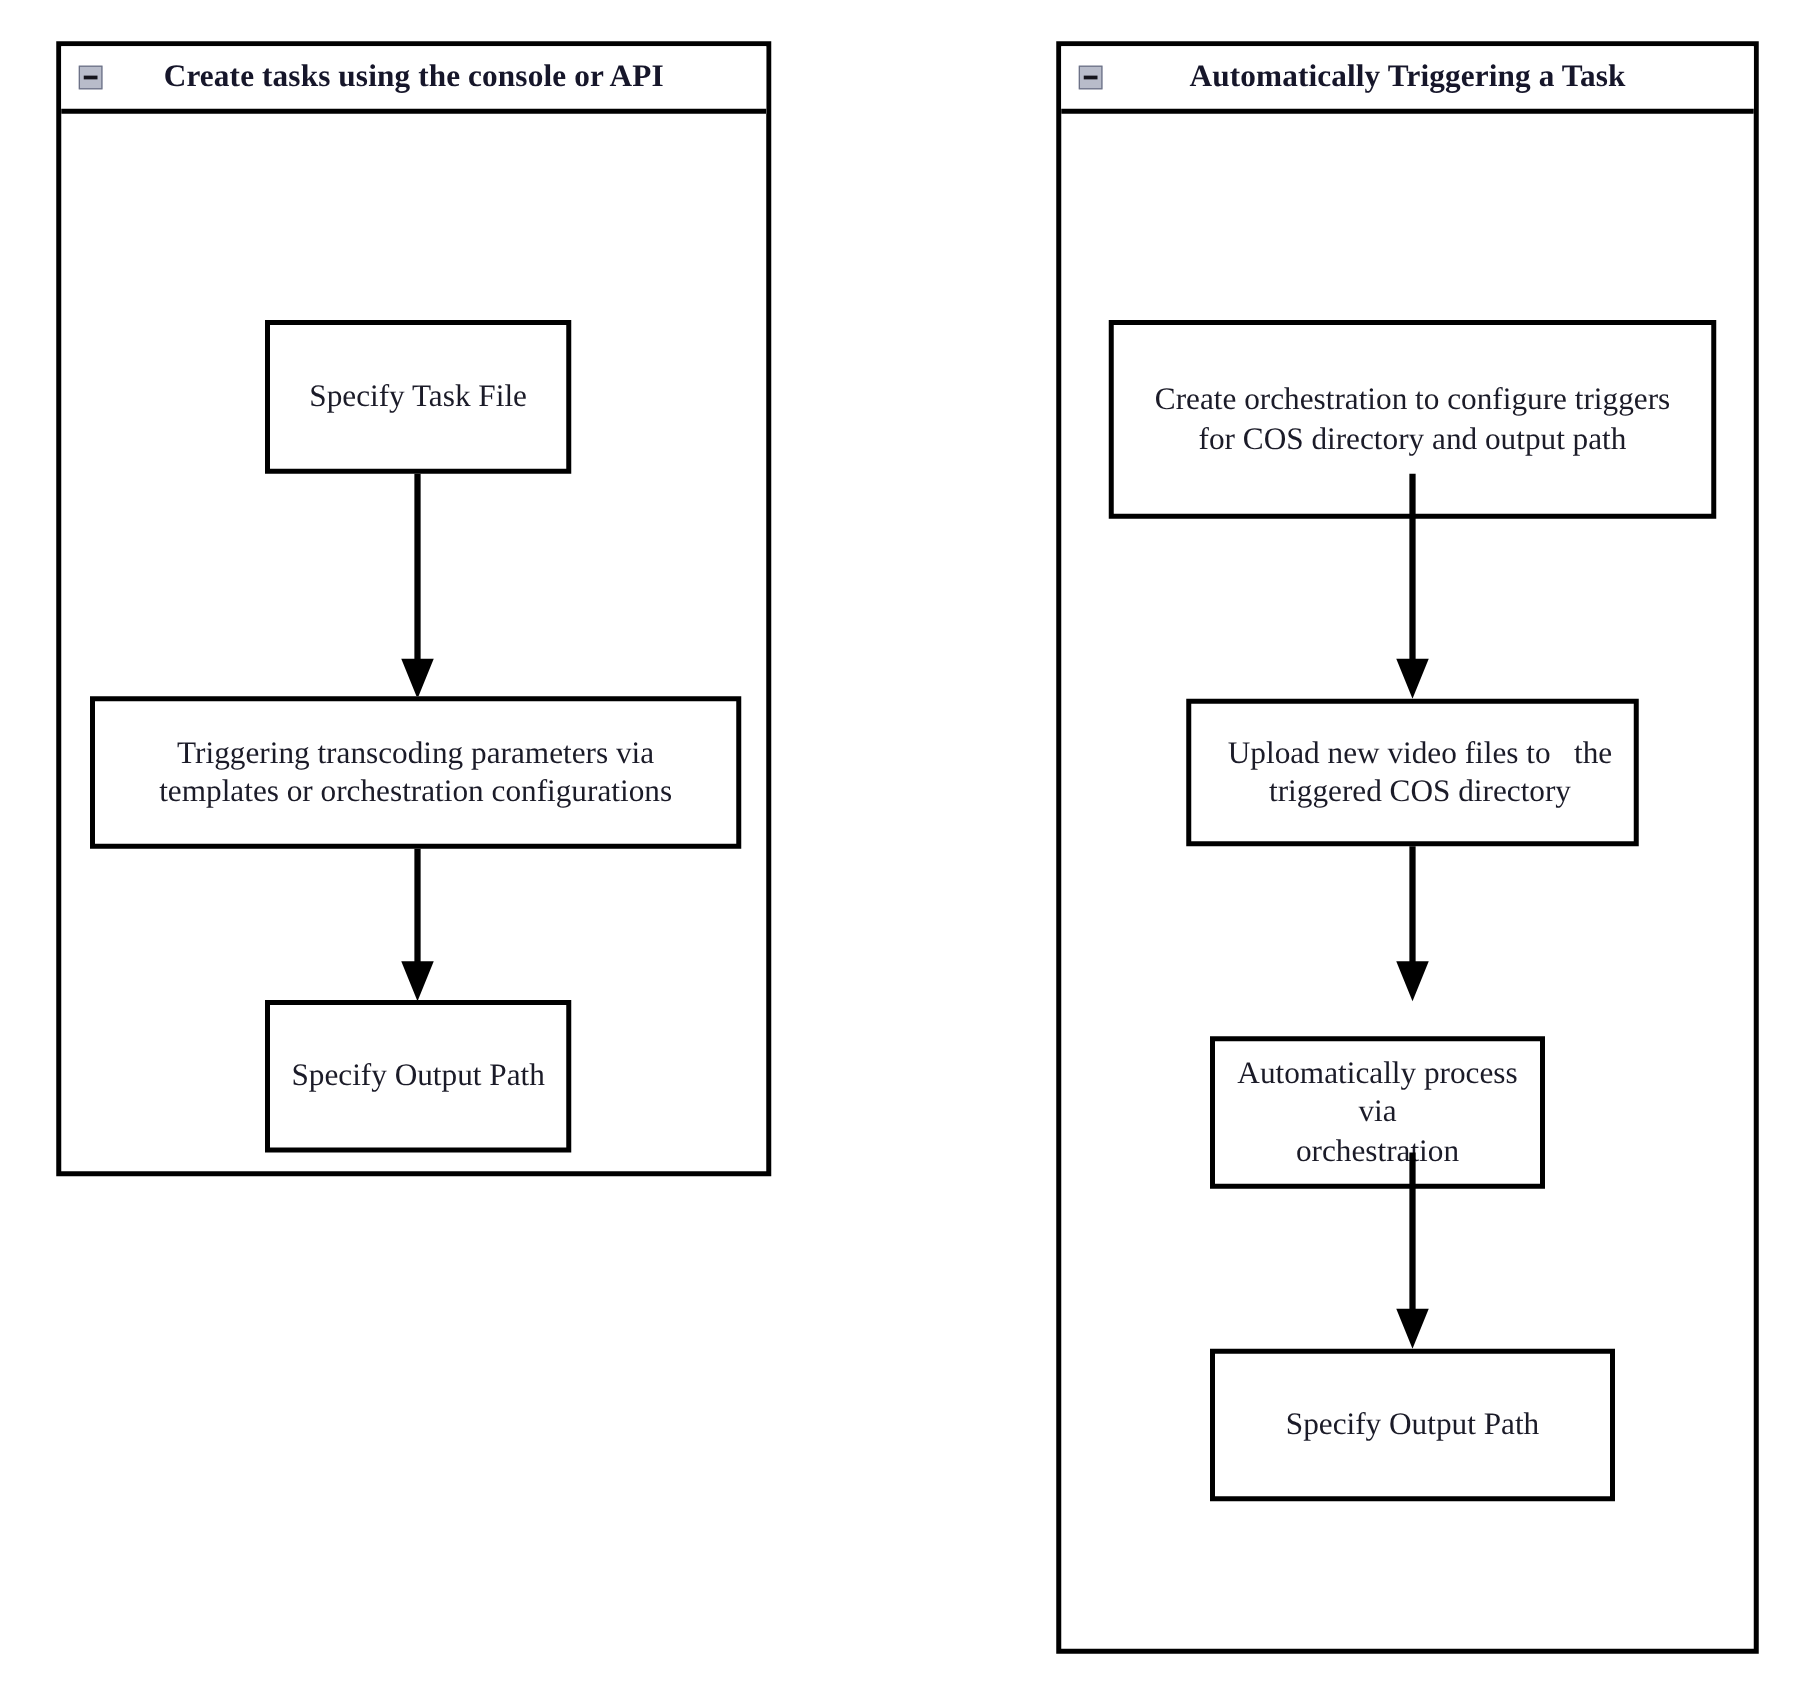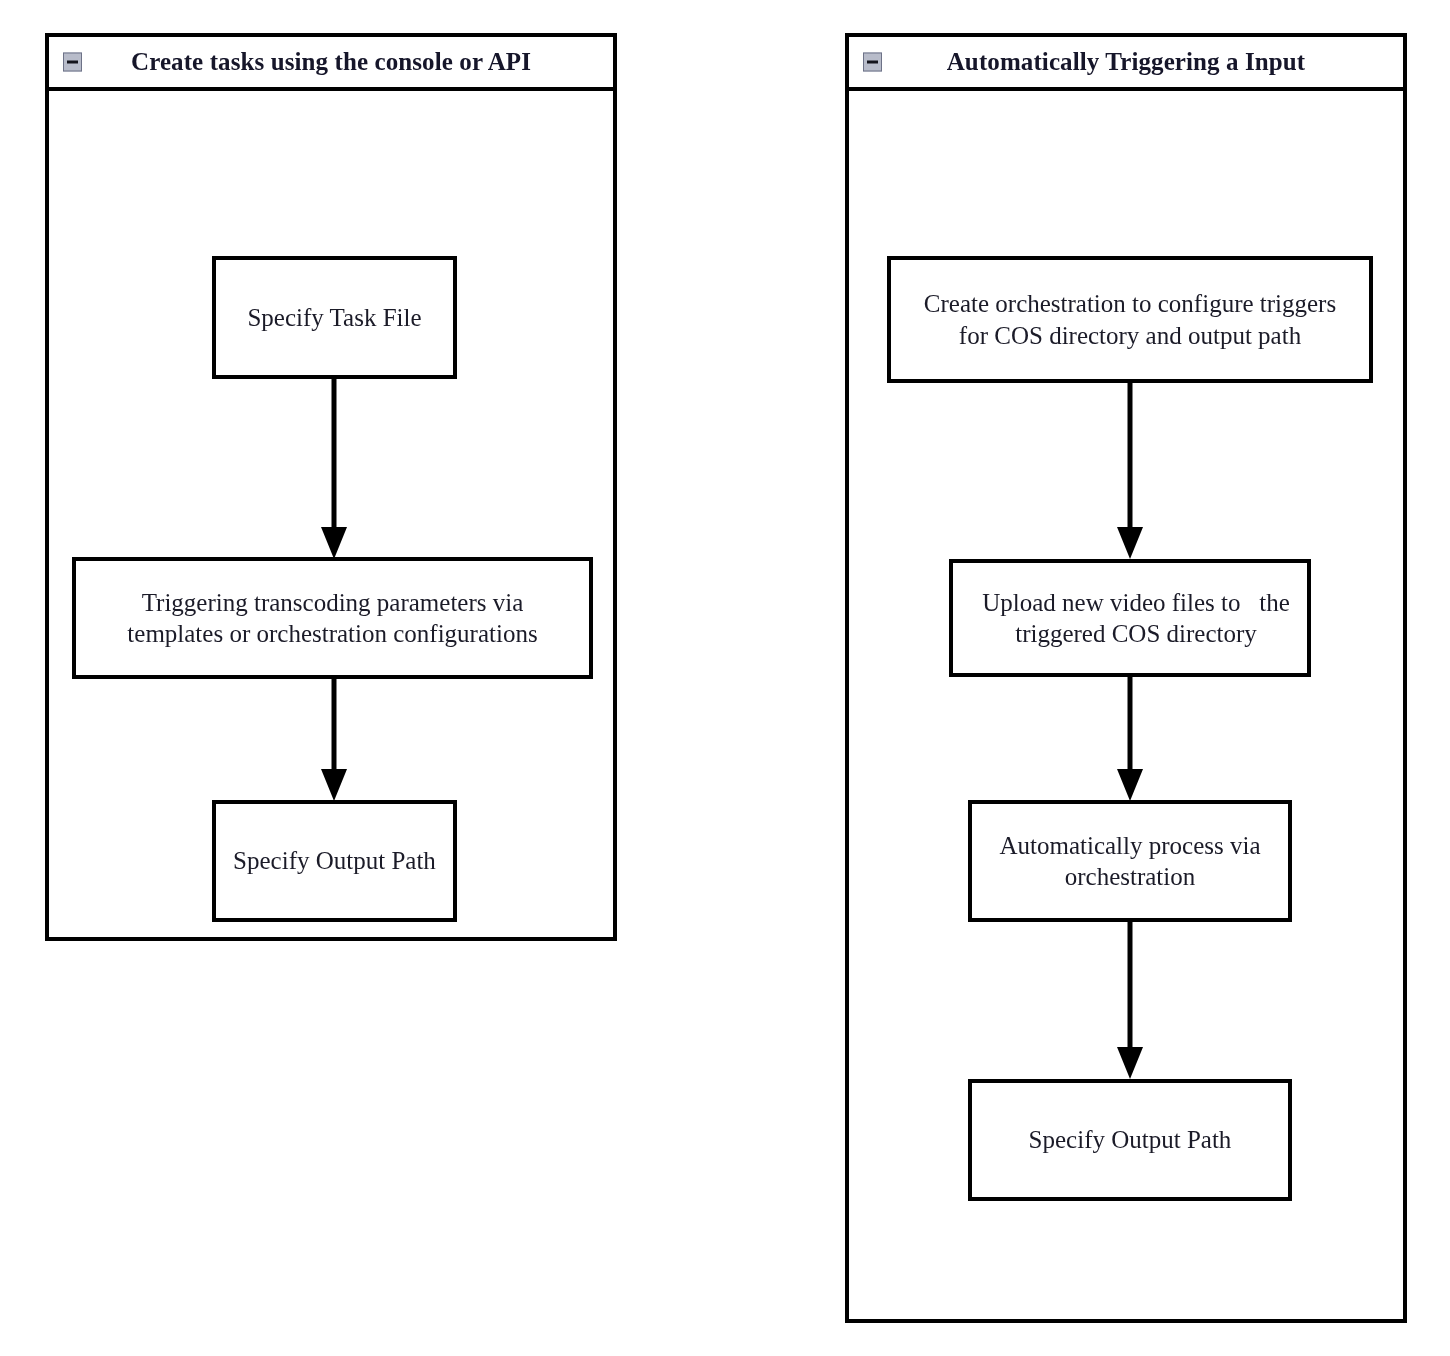--- a/index.html
+++ b/index.html
@@ -153,26 +153,26 @@
 
     </div>
   </div>
 
   <div class="panel" style="left:845px; top:33px; width:562px; height:1290px;">
 
     <div class="panel-header">
       <span class="collapse-toggle">
         <span class="minus"></span>
       </span>
-      <span class="panel-title">Automatically Triggering a Input</span>
+      <span class="panel-title">Automatically Triggering a Task</span>
     </div>
 
     <div class="panel-body">
 
-      <div class="node" style="left:38px; top:165px; width:486px; height:127px;">
+      <div class="node" style="left:38px; top:165px; width:486px; height:159px;">
         <span class="node-label">Create orchestration to configure triggers
 for COS directory and output path</span>
       </div>
 
       <div class="connector" style="left:264px; top:288px; width:34px; height:180px;">
         <svg width="34" height="180" viewBox="0 0 34 180">
           <line x1="17" y1="0" x2="17" y2="160" stroke="#000000" stroke-width="5"></line>
           <polygon points="17,180 4,148 30,148" fill="#000000"></polygon>
         </svg>
       </div>
@@ -182,21 +182,21 @@
 triggered COS directory</span>
       </div>
 
       <div class="connector" style="left:264px; top:586px; width:34px; height:124px;">
         <svg width="34" height="124" viewBox="0 0 34 124">
           <line x1="17" y1="0" x2="17" y2="104" stroke="#000000" stroke-width="5"></line>
           <polygon points="17,124 4,92 30,92" fill="#000000"></polygon>
         </svg>
       </div>
 
-      <div class="node" style="left:119px; top:709px; width:324px; height:122px;align-items:center;">
+      <div class="node" style="left:119px; top:738px; width:268px; height:122px;align-items:center;">
         <span class="node-label">Automatically process via
 orchestration</span>
       </div>
 
       <div class="connector" style="left:264px; top:831px; width:34px; height:157px;">
         <svg width="34" height="157" viewBox="0 0 34 157">
           <line x1="17" y1="0" x2="17" y2="137" stroke="#000000" stroke-width="5"></line>
           <polygon points="17,157 4,125 30,125" fill="#000000"></polygon>
         </svg>
       </div>

